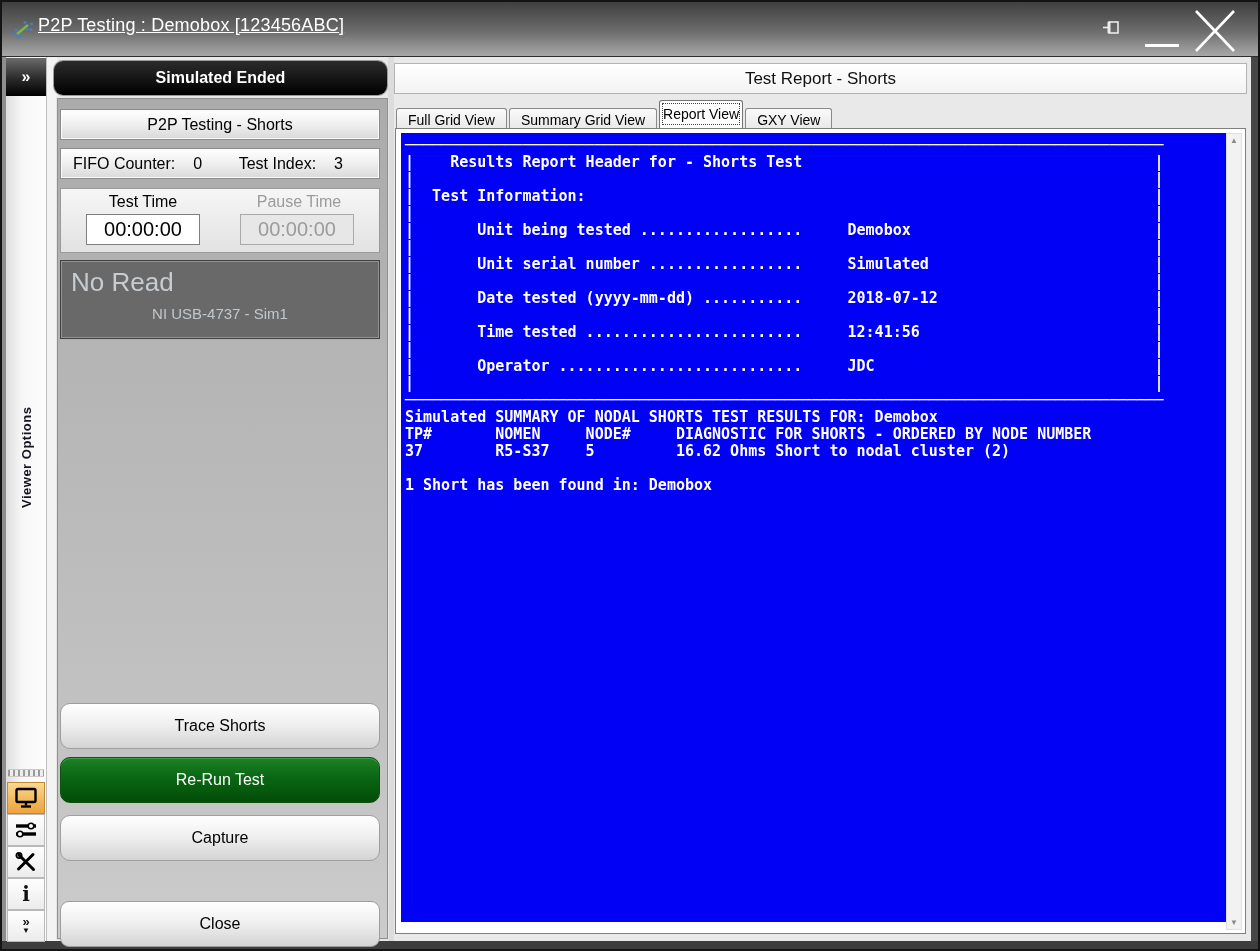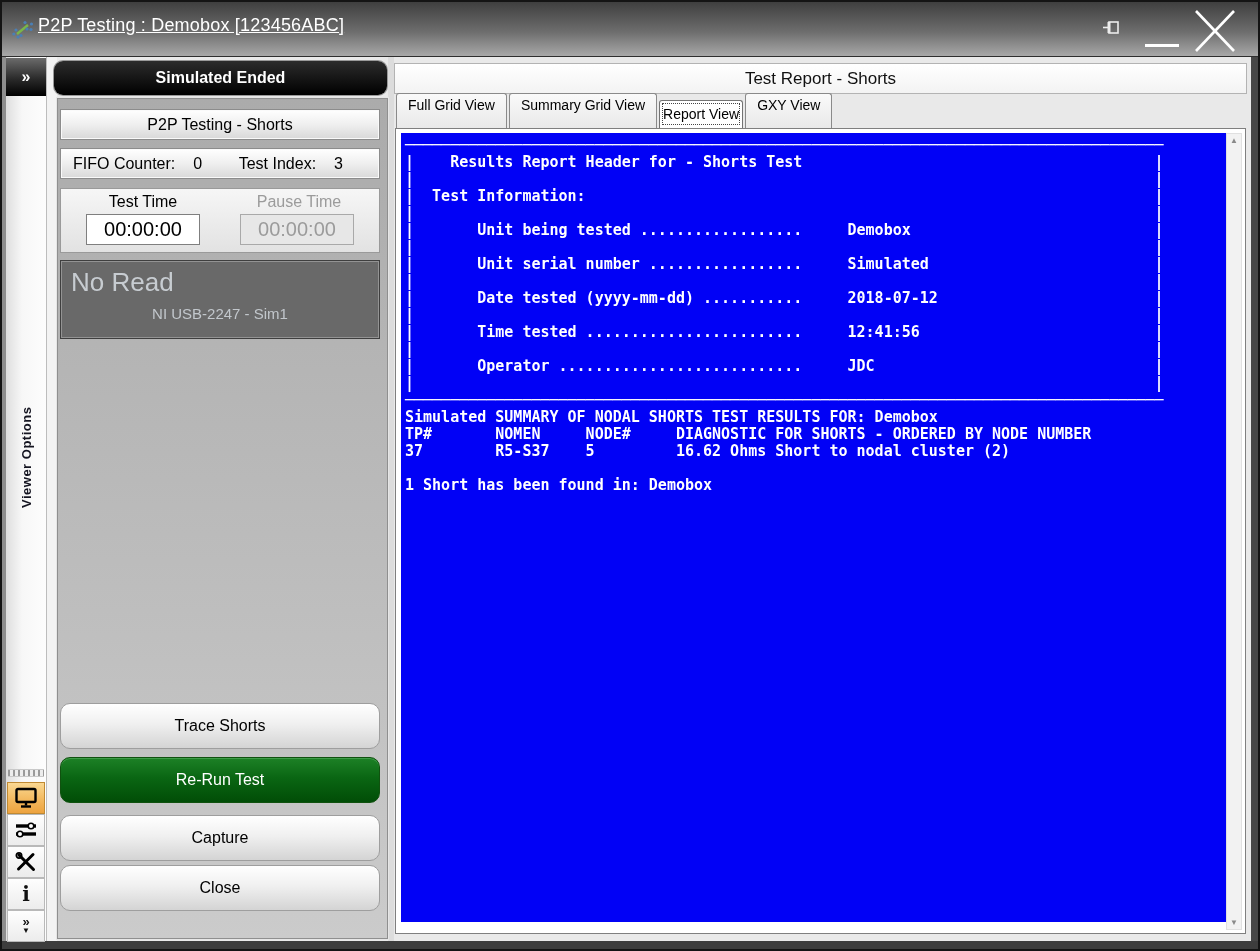--- a/index.html
+++ b/index.html
@@ -82,31 +82,31 @@
   .noread { position:absolute; left:58px; top:258px; width:320px; height:79px;
             background:#696969; border:1px solid #3f3f3f; box-shadow:inset 0 0 0 1px #939393; }
   .noread-title { position:absolute; left:10px; top:6px; font-size:26px; color:#c7ccd1; }
   .noread-sub { position:absolute; left:0; top:44px; width:100%; text-align:center;
                 font-size:15px; color:#c2c7cc; }
 
   .act-btn { position:absolute; left:58px; width:320px; height:46px; border-radius:10px;
              border:1px solid #9e9e9e;
              background:linear-gradient(180deg,#ffffff 0%,#f0f0f0 45%,#d4d4d4 100%);
              font-size:16px; color:#000; display:flex; align-items:center; justify-content:center; }
-  .a1 { top:701px; } .a2 { top:755px; } .a3 { top:813px; } .a4 { top:863px; }
+  .a1 { top:701px; } .a2 { top:755px; } .a3 { top:813px; } .a4 { top:899px;border-radius:9px; }
   .act-btn.green { background:linear-gradient(180deg,#1d8126 0%,#0a6613 45%,#014d07 100%);
                    border-color:#10520f; color:#ffffff; box-shadow:inset 0 1px 0 #3f9c49; }
 
   
   .main-header { position:absolute; left:392px; top:61px; width:853px; height:31px;
                  background:linear-gradient(180deg,#ffffff,#f3f3f3); border:1px solid #b3b3b3;
                  display:flex; align-items:center; justify-content:center;
                  font-size:17px; color:#111; }
   .tabs { position:absolute; left:394px; top:98px; height:28px; display:flex; align-items:flex-end; }
-  .tab { height:35px; padding:0 11px; line-height:23px; font-size:14px; color:#000;
+  .tab { height:20px; padding:0 11px; line-height:23px; font-size:14px; color:#000;
          background:linear-gradient(180deg,#fafafa,#e9e9e9);
          border:1px solid #8a8a8a; border-bottom:none; border-radius:3px 3px 0 0; margin-right:2px; }
   .tab.active { height:28px; line-height:27px; padding:0 3px; background:#ffffff;
                 border-color:#737373; position:relative; z-index:2;
                 outline:1px dotted #444; outline-offset:-4px; }
 
   .report-frame { position:absolute; left:393px; top:126px; width:851px; height:806px;
                   background:#ffffff; border:1px solid #7f7f7f; }
   .report-blue { position:absolute; left:5px; top:4px; width:826px; height:789px;
                  background:#0101f6; overflow:hidden; }
@@ -220,21 +220,21 @@
 
   <div class="timer-panel">
     <div class="timer-label t-test">Test Time</div>
     <div class="timer-label t-pause">Pause Time</div>
     <div class="timer-box b-test">00:00:00</div>
     <div class="timer-box b-pause">00:00:00</div>
   </div>
 
   <div class="noread">
     <div class="noread-title">No Read</div>
-    <div class="noread-sub">NI USB-2247 - Sim1</div>
+    <div class="noread-sub">NI USB-4737 - Sim1</div>
   </div>
 
   <div class="act-btn a1">Trace Shorts</div>
   <div class="act-btn a2 green">Re-Run Test</div>
   <div class="act-btn a3">Capture</div>
   <div class="act-btn a4">Close</div>
 
   <div class="main-header">Test Report - Shorts</div>
 
   <div class="tabs">

